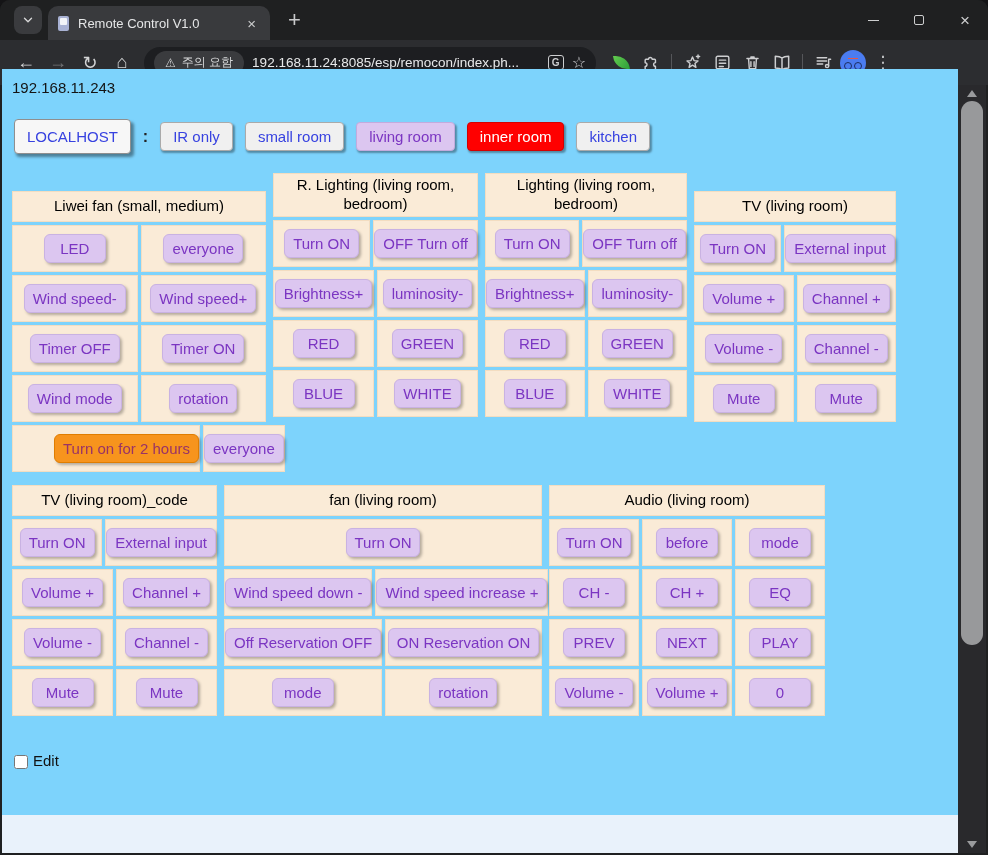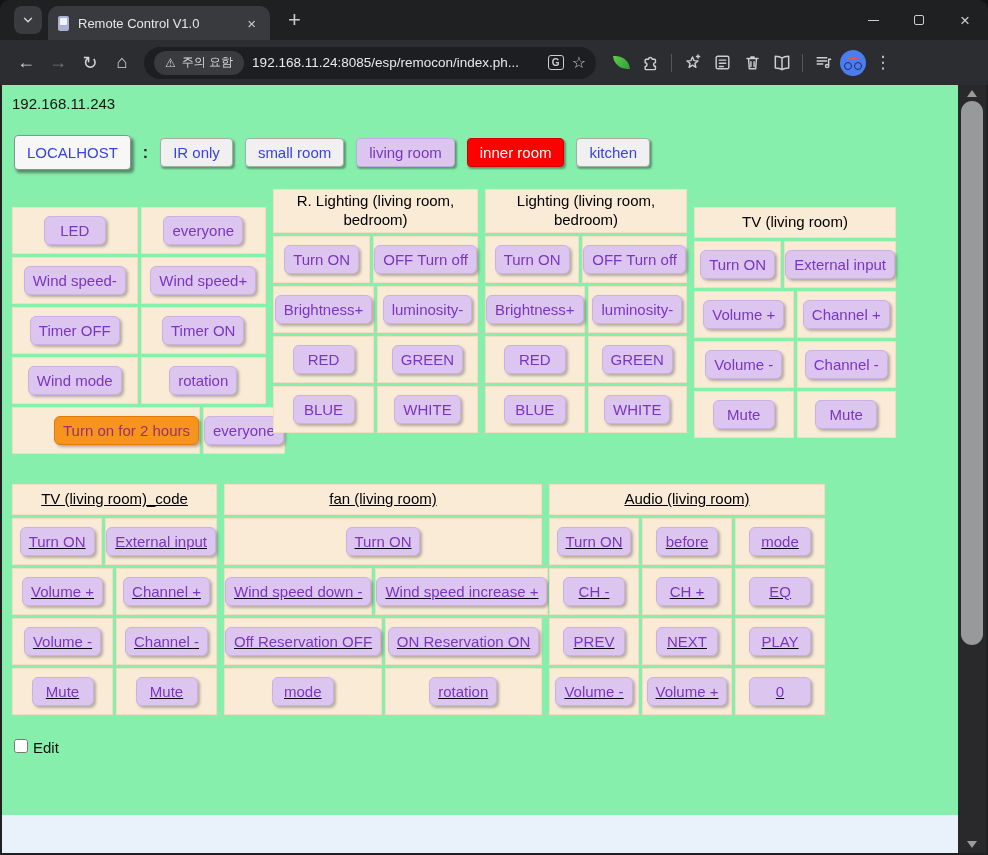--- a/index.html
+++ b/index.html
@@ -35,47 +35,47 @@
   .tb-icon svg { stroke:#cdced0; fill:none; stroke-width:1.8; stroke-linecap:round; stroke-linejoin:round; }
   .tb-div { width:1px; height:18px; background:#55565a; margin:0 5px; flex:0 0 auto; }
   .leaf { width:15px; height:15px; background:linear-gradient(135deg,#63cc4e,#2d9e3a); border-radius:0 100% 4% 100%; transform:rotate(-8deg); }
   .avatar { width:26px; height:26px; border-radius:50%; background:#4b7cf0; position:relative; cursor:pointer; }
   .avatar::before, .avatar::after { content:""; position:absolute; bottom:6px; width:6px; height:6px; border:1.8px solid #1c2e60; border-radius:50%; }
   .avatar::before { left:4px; } .avatar::after { right:4px; }
   .avatar .bike-frame { position:absolute; top:8px; left:8px; width:10px; height:4px; border-top:1.8px solid #e2574a; }
   .kebab { color:#cdced0; font-size:17px; }
 
   
-  .page { position:absolute; top:85px; left:2px; width:956px; bottom:2px; background:#86efac; overflow:hidden; }
+  .page { position:absolute; top:69px; left:2px; width:956px; bottom:2px; background:#7dd3fc; overflow:hidden; }
   .host-label { padding:10px 0 0 10px; font-size:15px; color:#141414; }
   .topbar { display:flex; align-items:center; gap:12px; padding:23px 0 0 12px; }
   .top-btn { font-family:inherit; font-size:15px; padding:5px 12px; border-radius:4px; border:1px solid #aaaaaa; background:#f0f0f0; color:#3742e0; box-shadow:1.5px 2px 2px rgba(0,0,0,0.35); cursor:pointer; white-space:nowrap; }
   .top-btn.localhost { padding:8px 12px; background:#f7f7f7; border-color:#8f8f8f; box-shadow:2.5px 3px 3px rgba(0,0,0,0.4); }
   .top-btn.lavender { background:#dcc6f0; color:#7b35c2; border-color:#c2abdd; }
   .top-btn.red { background:#ff0000; color:#ffffff; border-color:#d40000; }
   .sep-colon { font-size:16px; color:#222; font-weight:bold; }
 
   .panel-row { display:flex; align-items:flex-start; padding-left:10px; gap:7px; }
   .row-0 { margin-top:19px; }
-  .row-1 { margin-top:30px;text-decoration:underline; }
+  .row-1 { margin-top:13px; }
   .panel { display:flex; flex-direction:column; gap:3px; flex:0 0 auto; }
   [data-pid="liwei-fan"]        { width:254px; margin-top:18px; }
   [data-pid="r-lighting"]       { width:205px; }
   [data-pid="lighting"]         { width:202px; }
   [data-pid="tv-living-room"]   { width:202px; margin-top:18px; }
   [data-pid="tv-living-room-code"] { width:205px; }
   [data-pid="fan-living-room"]  { width:318px; }
   [data-pid="audio-living-room"]{ width:276px; }
   .p-head { background:#faebd7; border:1px solid #f3ddc1; min-height:31px; display:flex; align-items:center; justify-content:center; text-align:center; font-size:15px; color:#000; padding:2px 6px; line-height:1.25; }
   .p-row { display:flex; gap:3px; }
   .p-cell { background:#faebd7; border:1px solid #f3ddc1; height:47px; display:flex; align-items:center; justify-content:center; }
   .p-btn { font-family:inherit; background:#dcc6f0; color:#7b35c2; border:1px solid #c9b2e2; border-radius:6px; padding:5px 8px; min-width:62px; font-size:15px; box-shadow:2px 2px 3px rgba(0,0,0,0.28); cursor:pointer; white-space:nowrap; }
   .p-btn.orange { background:#f7941d; color:#993366; border-color:#e07d00; }
 
-  .edit-row { margin:24px 0 0 12px; display:flex; align-items:flex-start; gap:5px; font-size:15px; color:#111; }
+  .edit-row { margin:36px 0 0 12px; display:flex; align-items:flex-end; gap:5px; font-size:15px; color:#111; }
   .edit-row input { width:14px; height:14px; cursor:pointer; }
   .footer-band { position:absolute; left:0; right:0; bottom:0; height:38px; background:#e9f2fb; }
 
   
   .scrollbar { position:absolute; top:85px; right:2px; width:28px; bottom:2px; background:#29292c; }
   .sb-up { width:0; height:0; border-left:5px solid transparent; border-right:5px solid transparent; border-bottom:7px solid #9a9b9d; margin:5px auto 3px; cursor:pointer; }
   .sb-down { position:absolute; bottom:5px; left:50%; transform:translateX(-50%); width:0; height:0; border-left:5px solid transparent; border-right:5px solid transparent; border-top:7px solid #9a9b9d; cursor:pointer; }
   .sb-thumb { position:absolute; top:16px; left:3px; width:22px; height:544px; background:#98999b; border-radius:11px; cursor:grab; }
 </style>
 <title>Remote Control V1.0</title></head>
@@ -178,20 +178,21 @@
         <span class="sep-colon">:</span>
         <button class="top-btn">IR only</button>
         <button class="top-btn">small room</button>
         <button class="top-btn lavender">living room</button>
         <button class="top-btn red">inner room</button>
         <button class="top-btn">kitchen</button>
       </div>
     <div id="panel-rows">
         <div class="panel-row row-0">
           <section class="panel" data-pid="liwei-fan">
+            <div class="p-head">Liwei fan (small, medium)</div>
             <div class="p-row">
               <div class="p-cell" style="flex: 1 1 0%;">
                 <button class="p-btn">LED</button>
               </div>
               <div class="p-cell" style="flex: 1 1 0%;">
                 <button class="p-btn">everyone</button>
               </div>
             </div>
             <div class="p-row">
               <div class="p-cell" style="flex: 1 1 0%; justify-content: center;">

